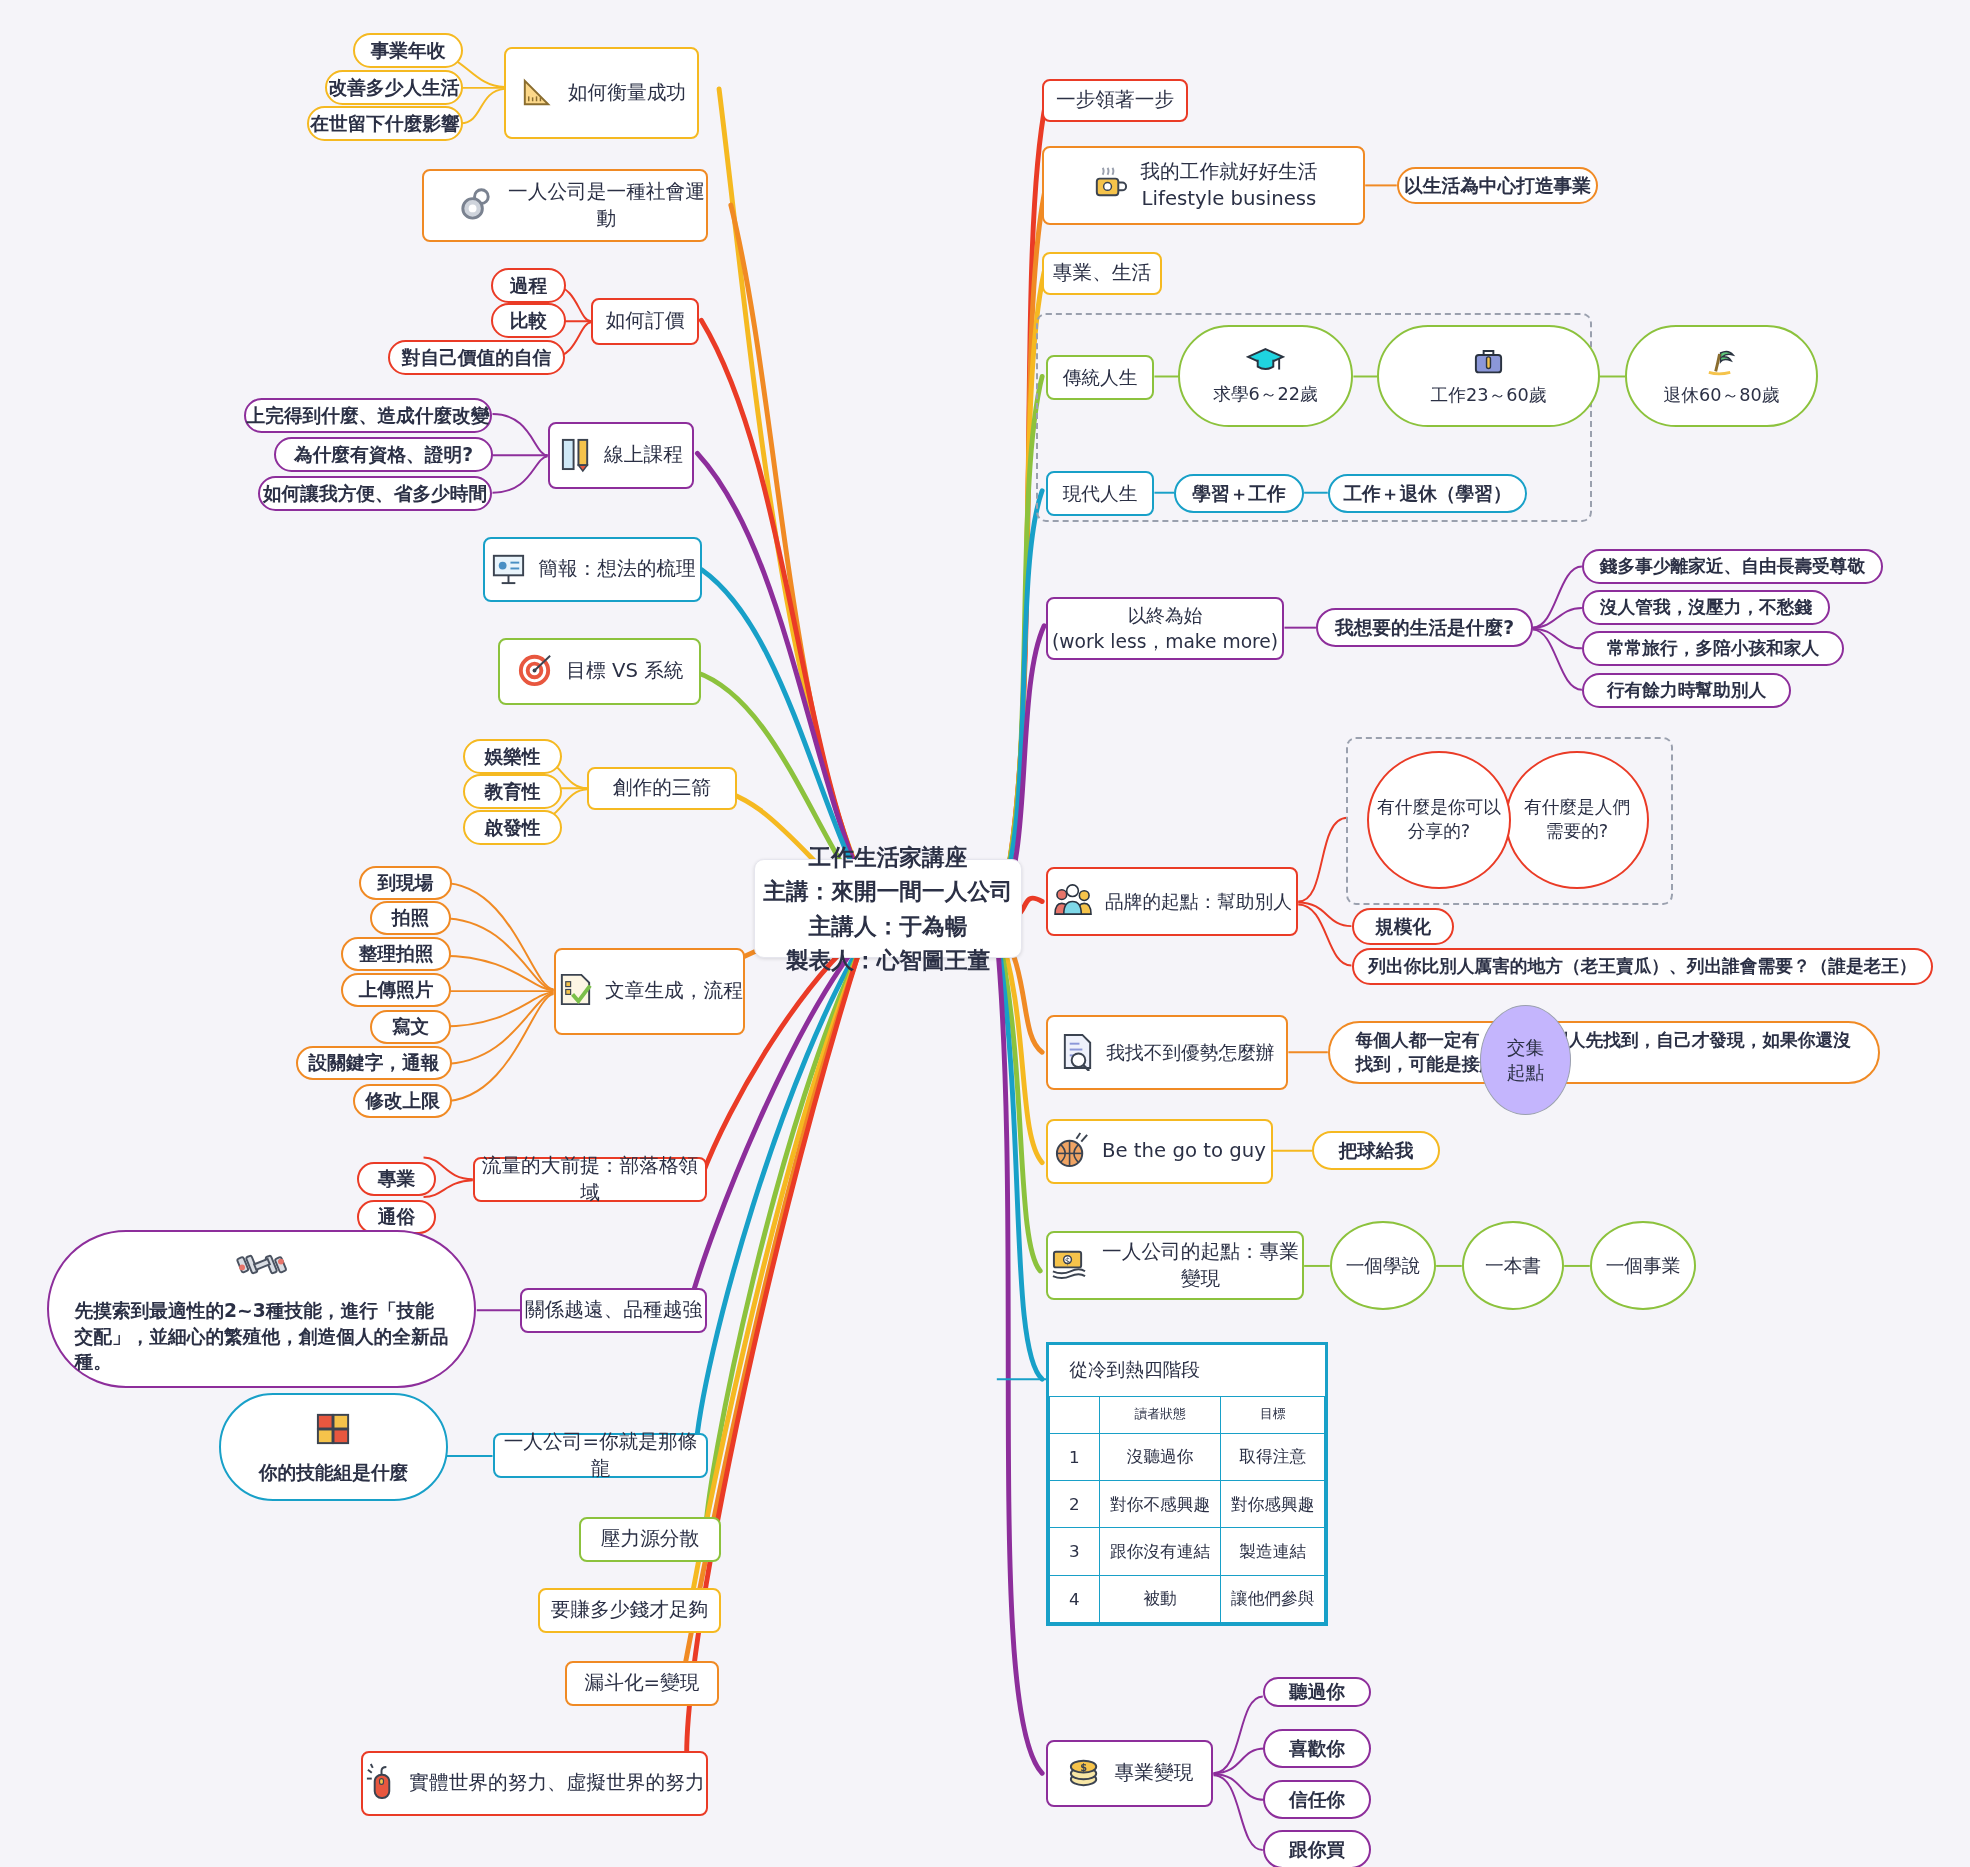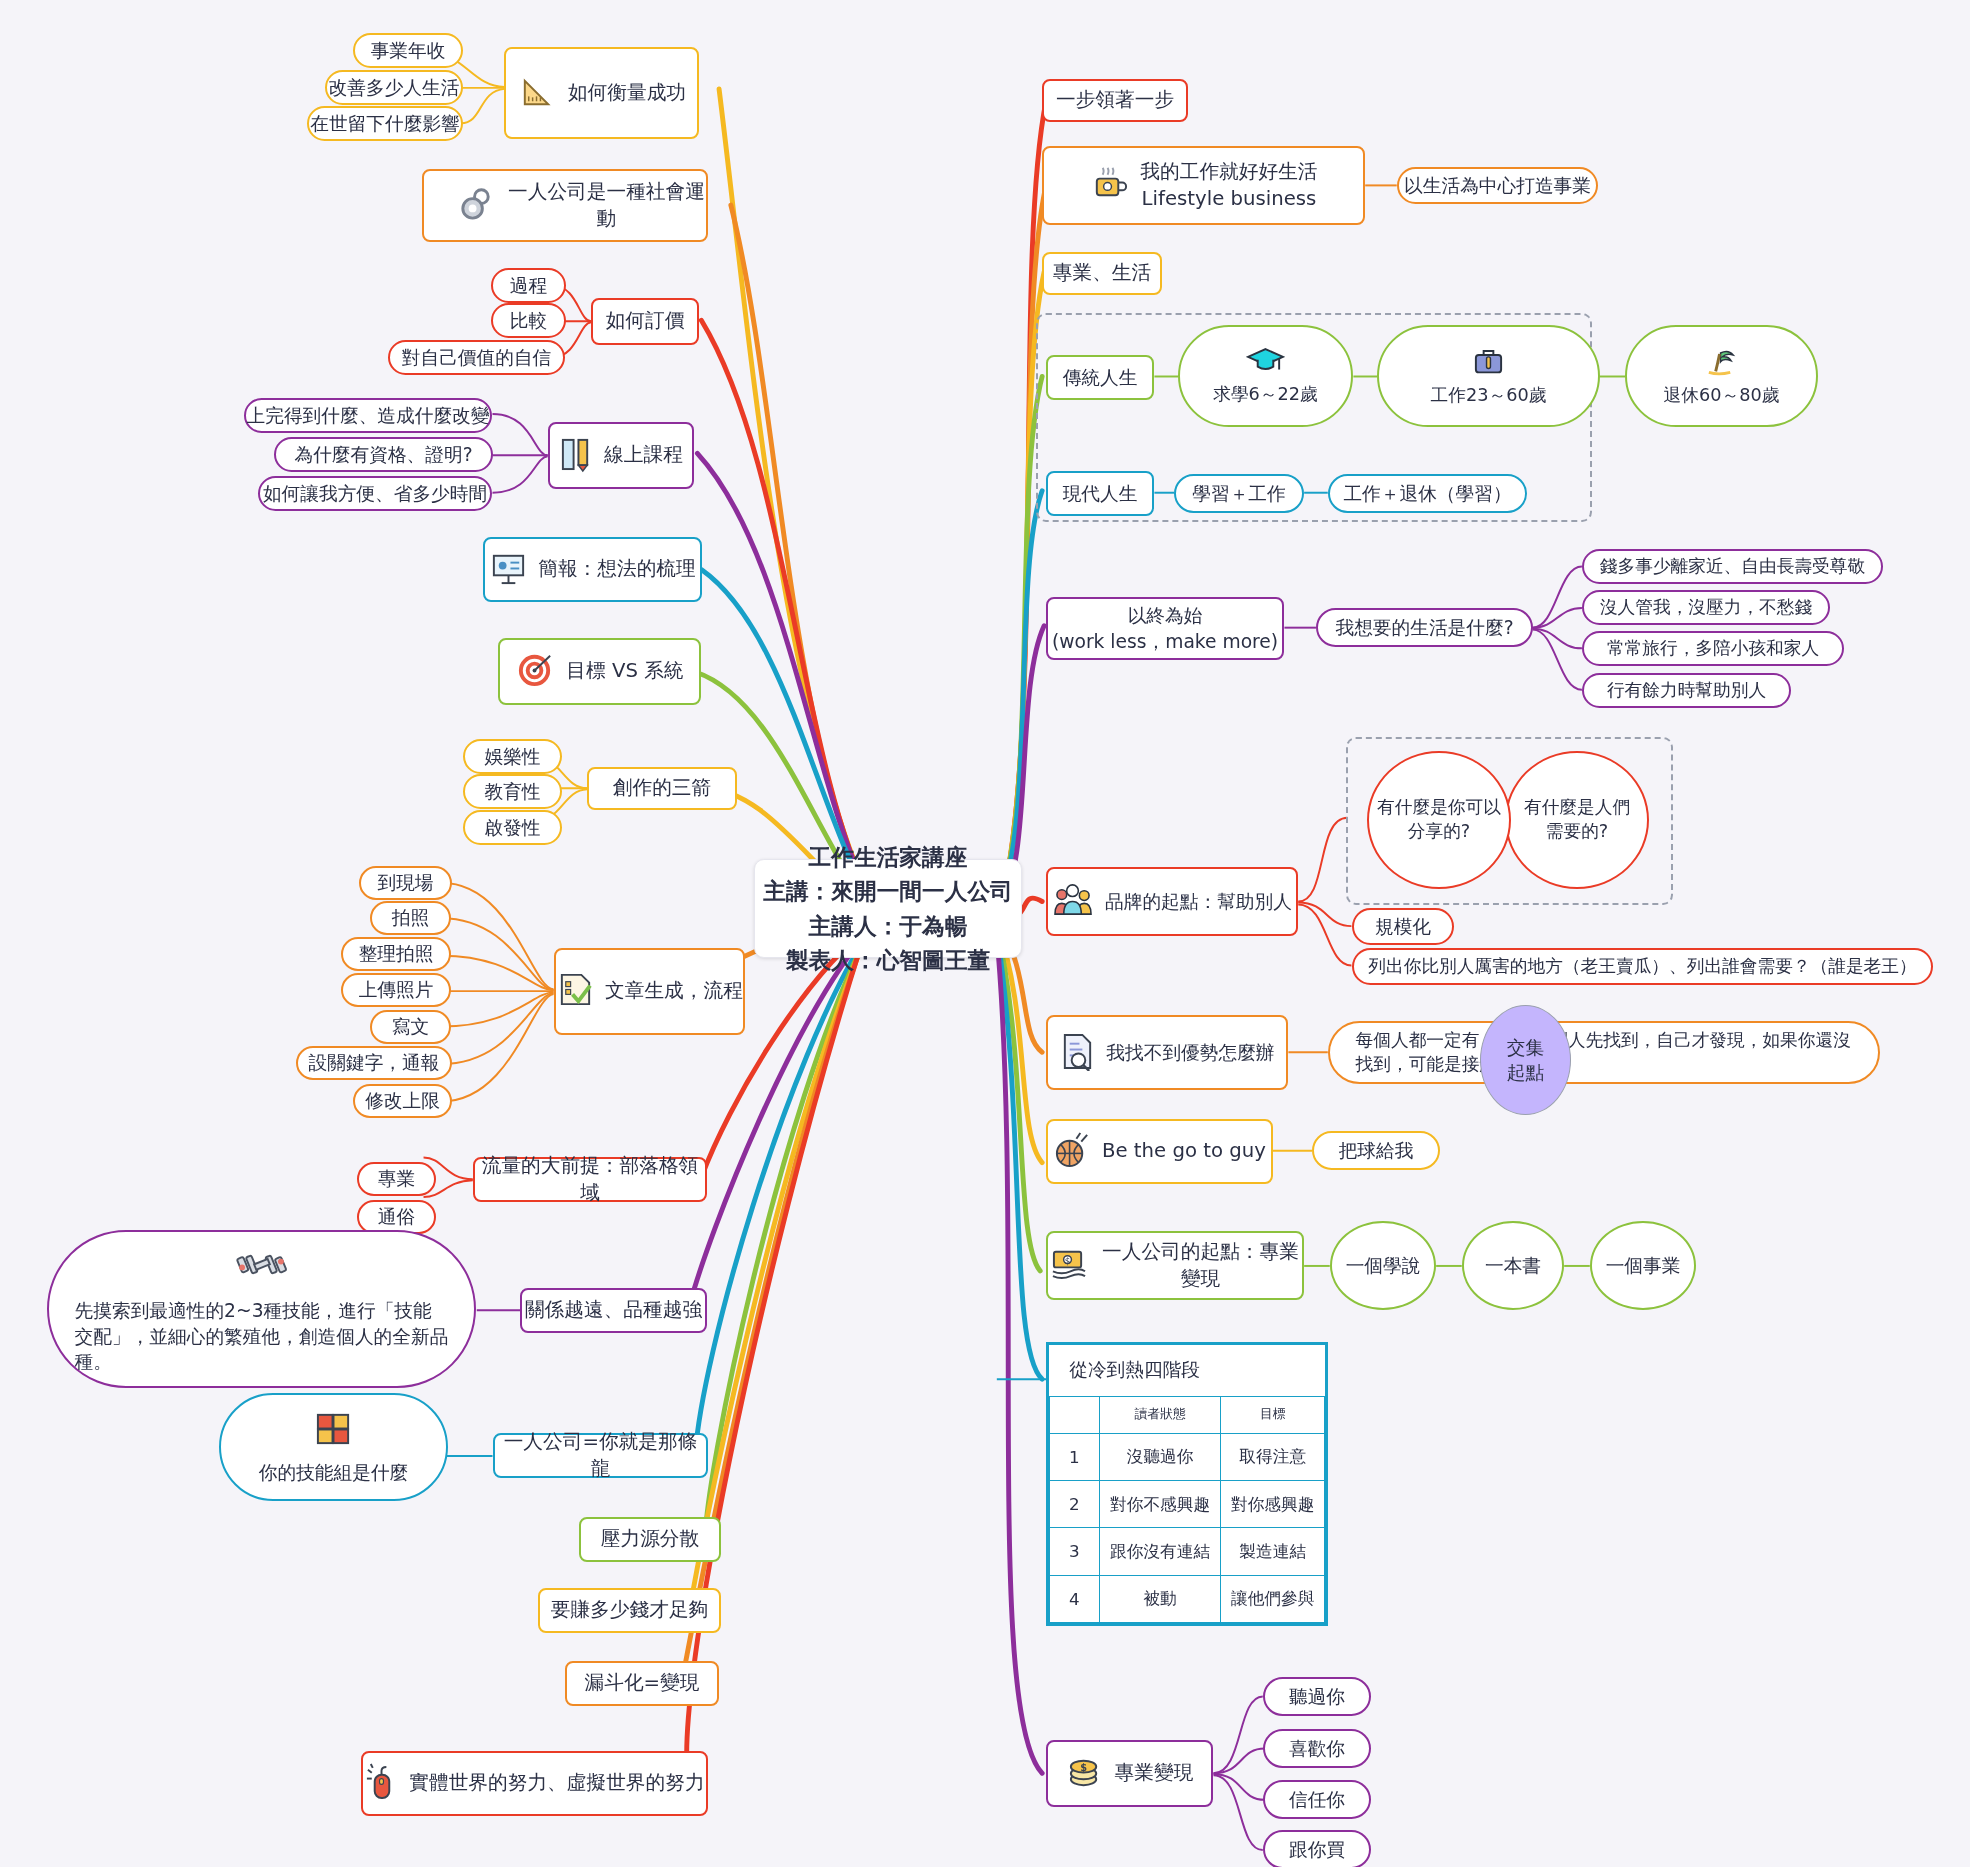--- a/index.html
+++ b/index.html
@@ -9,21 +9,21 @@
     font-family:"DejaVu Sans","Liberation Sans",sans-serif;
     color:#2b3045;
     position:relative;
     overflow:hidden;
   }
   #canvas{position:absolute;left:0;top:0;width:1970px;height:1868px;}
   #edges{position:absolute;left:0;top:0;width:1970px;height:1868px;pointer-events:none;}
   .node{position:absolute;box-sizing:border-box;display:flex;align-items:center;justify-content:center;
         background:#ffffff;text-align:center;line-height:1.35;}
   .rect{border-width:2px;border-style:solid;border-radius:7.9px;}
-  .pill{border-width:2px;border-style:solid;border-radius:984px;}
+  .pill{border-width:2px;border-style:solid;border-radius:984px;font-weight:bold;}
   .ell{border-width:2px;border-style:solid;border-radius:50%;}
   .ic{margin-right:9.9px;display:inline-block;line-height:1;flex:0 0 auto;}
   .lbl{white-space:pre-line;}
   .dash{position:absolute;border:2px dashed #9aa0ae;border-radius:9.9px;background:transparent;}
   .tbl{position:absolute;border:3px solid #18a0c8;background:#fff;box-sizing:border-box;}
   .tbl table{border-collapse:collapse;width:100%;height:100%;}
   .tbl td{border:1.5px solid #18a0c8;text-align:center;padding:3.9px 5.9px;font-size:16.7px;}
   .tbl .ttl{border:none;border-bottom:1.5px solid #18a0c8;text-align:left;padding-left:19.7px;font-size:18.7px;}
   .tbl .hd{font-size:12.8px;}
   .ctr{position:absolute;background:#fff;border-radius:9.9px;border:1px solid #e6e6ee;
@@ -593,21 +593,21 @@
   <span class="ic">
     <svg width="39" height="39" viewBox="0 0 40 40" style="font-size:20px">
           <ellipse cx="18" cy="28" rx="13" ry="6" fill="#f7e6a5" stroke="#3b4350" stroke-width="2"></ellipse>
           <ellipse cx="18" cy="22" rx="13" ry="6" fill="#f7e6a5" stroke="#3b4350" stroke-width="2"></ellipse>
           <ellipse cx="18" cy="15" rx="13" ry="6" fill="#f5c34b" stroke="#3b4350" stroke-width="2"></ellipse>
           <text x="18" y="19" font-size="10" text-anchor="middle" fill="#3b4350" font-weight="bold">$</text>
         </svg>
   </span>
   <span>專業變現</span>
     </div>
-<div class="node pill" style="left:1263px;top:1677px;width:108px;height:39px;border-color:#8d2e9b;font-size:18.7px;">
+<div class="node pill" style="left:1263px;top:1677px;width:108px;height:30px;border-color:#8d2e9b;font-size:18.7px;">
   <span>聽過你</span>
     </div>
 <div class="node pill" style="left:1263px;top:1729px;width:108px;height:39px;border-color:#8d2e9b;font-size:18.7px;">
   <span>喜歡你</span>
     </div>
 <div class="node pill" style="left:1263px;top:1780px;width:108px;height:39px;border-color:#8d2e9b;font-size:18.7px;">
   <span>信任你</span>
     </div>
 <div class="node pill" style="left:1263px;top:1830px;width:108px;height:39px;border-color:#8d2e9b;font-size:18.7px;">
   <span>跟你買</span>

